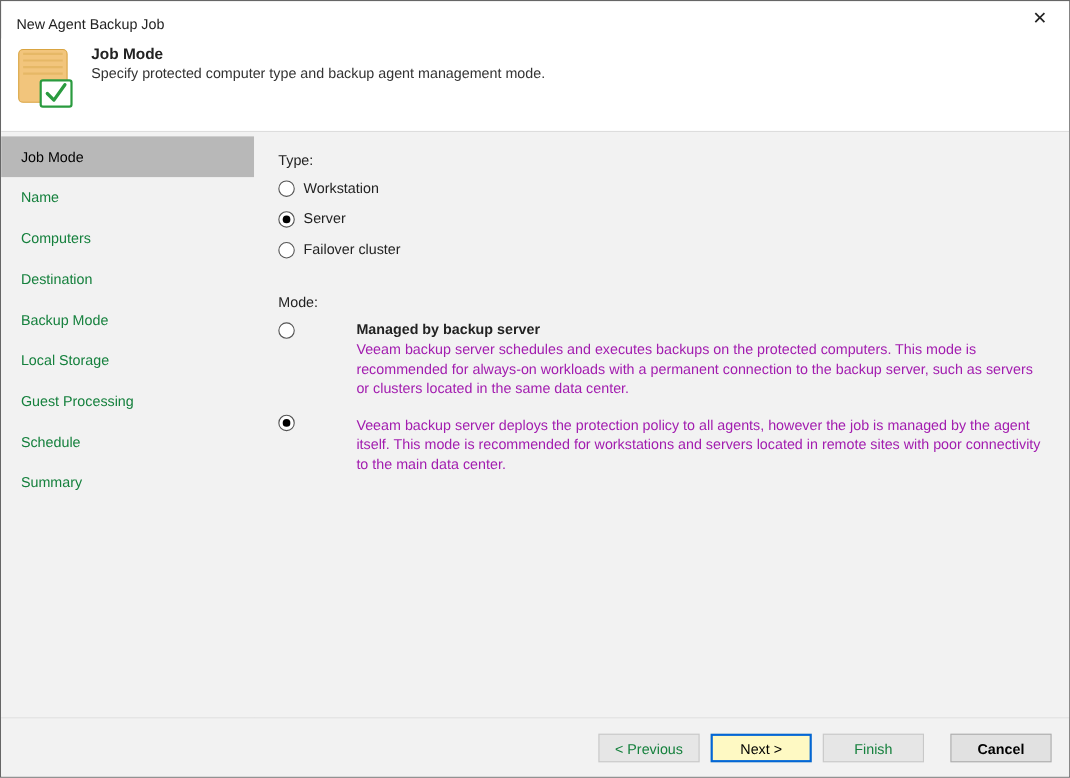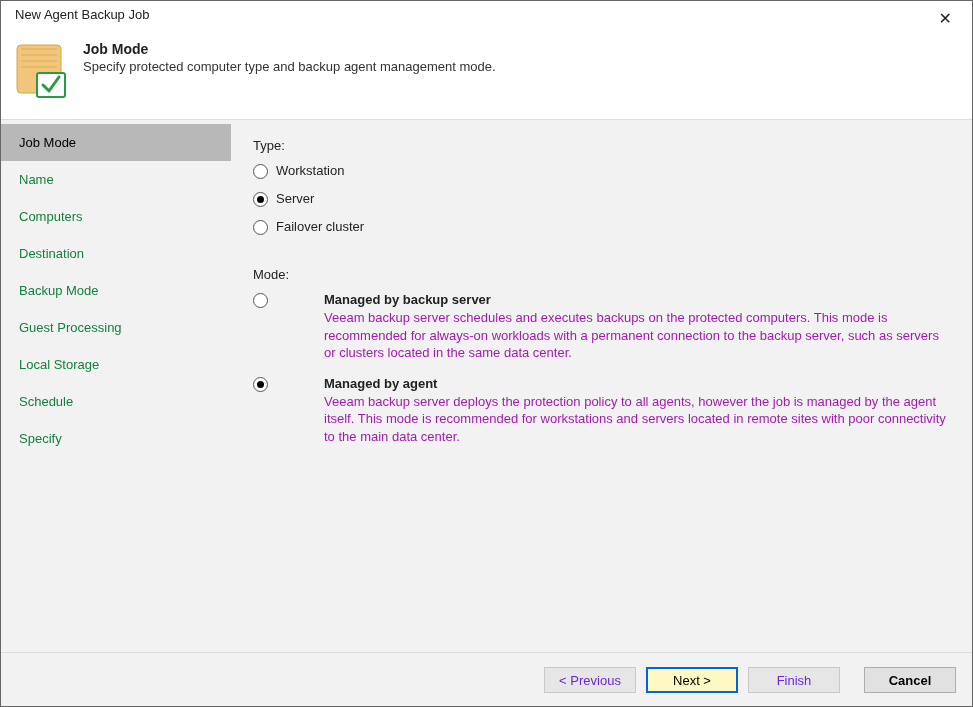--- a/index.html
+++ b/index.html
@@ -9,21 +9,21 @@
       color: #222;
       background: #fff;
       width: 973px;
       height: 707px;
       overflow: hidden;
       border: 1px solid #666;
     }
     .titlebar {
       display: flex;
       justify-content: space-between;
-      align-items: flex-start;
+      align-items: flex-end;
       padding: 6px 12px 6px 14px;
       height: 34px;
     }
     .titlebar .title { font-size: 13px; }
     .close-x {
       font-size: 16px;
       font-family: Arial, sans-serif;
       cursor: pointer;
       padding: 2px 8px;
     }
@@ -116,21 +116,21 @@
       min-width: 92px;
       height: 26px;
       font-size: 13px;
       font-family: inherit;
       background: #e1e1e1;
       border: 1px solid #adadad;
       cursor: pointer;
       padding: 0 10px;
     }
     .btn:disabled {
-      color: #6d28d9;
+      color: #15803d;
       border-color: #c8c8c8;
       background: #e6e6e6;
       cursor: default;
     }
     .btn.primary {
       background: #fef9c3;
       border: 2px solid #0366d6;
     }
     .btn.cancel { margin-left: 14px; font-weight: bold; }
   </style>
@@ -157,24 +157,24 @@
   </div>
 </div>
 
 <div class="body">
   <div class="sidebar">
     <div class="step active"><span>Job Mode</span></div>
     <div class="step"><span>Name</span></div>
     <div class="step"><span>Computers</span></div>
     <div class="step"><span>Destination</span></div>
     <div class="step"><span>Backup Mode</span></div>
+    <div class="step"><span>Local Storage</span></div>
     <div class="step"><span>Guest Processing</span></div>
-    <div class="step"><span>Local Storage</span></div>
     <div class="step"><span>Schedule</span></div>
-    <div class="step"><span>Specify</span></div>
+    <div class="step"><span>Summary</span></div>
   </div>
 
   <div class="content">
     <div class="group-label">Type:</div>
 
     <div class="radio-row tight">
       <span class="radio-outer"></span>
       <span class="radio-label">Workstation</span>
     </div>
     <div class="radio-row tight">
@@ -194,21 +194,20 @@
       <span class="radio-outer"></span>
       <div class="mode-text">
         <div class="radio-label bold">Managed by backup server</div>
         <div class="radio-desc">Veeam backup server schedules and executes backups on the protected computers. This mode is recommended for always-on workloads with a permanent connection to the backup server, such as servers or clusters located in the same data center.</div>
       </div>
     </div>
 
     <div class="mode-block">
       <span class="radio-outer checked"></span>
       <div class="mode-text">
-        <div class="radio-label bold">Managed by agent</div>
         <div class="radio-desc">Veeam backup server deploys the protection policy to all agents, however the job is managed by the agent itself. This mode is recommended for workstations and servers located in remote sites with poor connectivity to the main data center.</div>
       </div>
     </div>
   </div>
 </div>
 
 <div class="footer">
   <button class="btn" disabled="">&lt; Previous</button>
   <button class="btn primary">Next &gt;</button>
   <button class="btn" disabled="">Finish</button>

